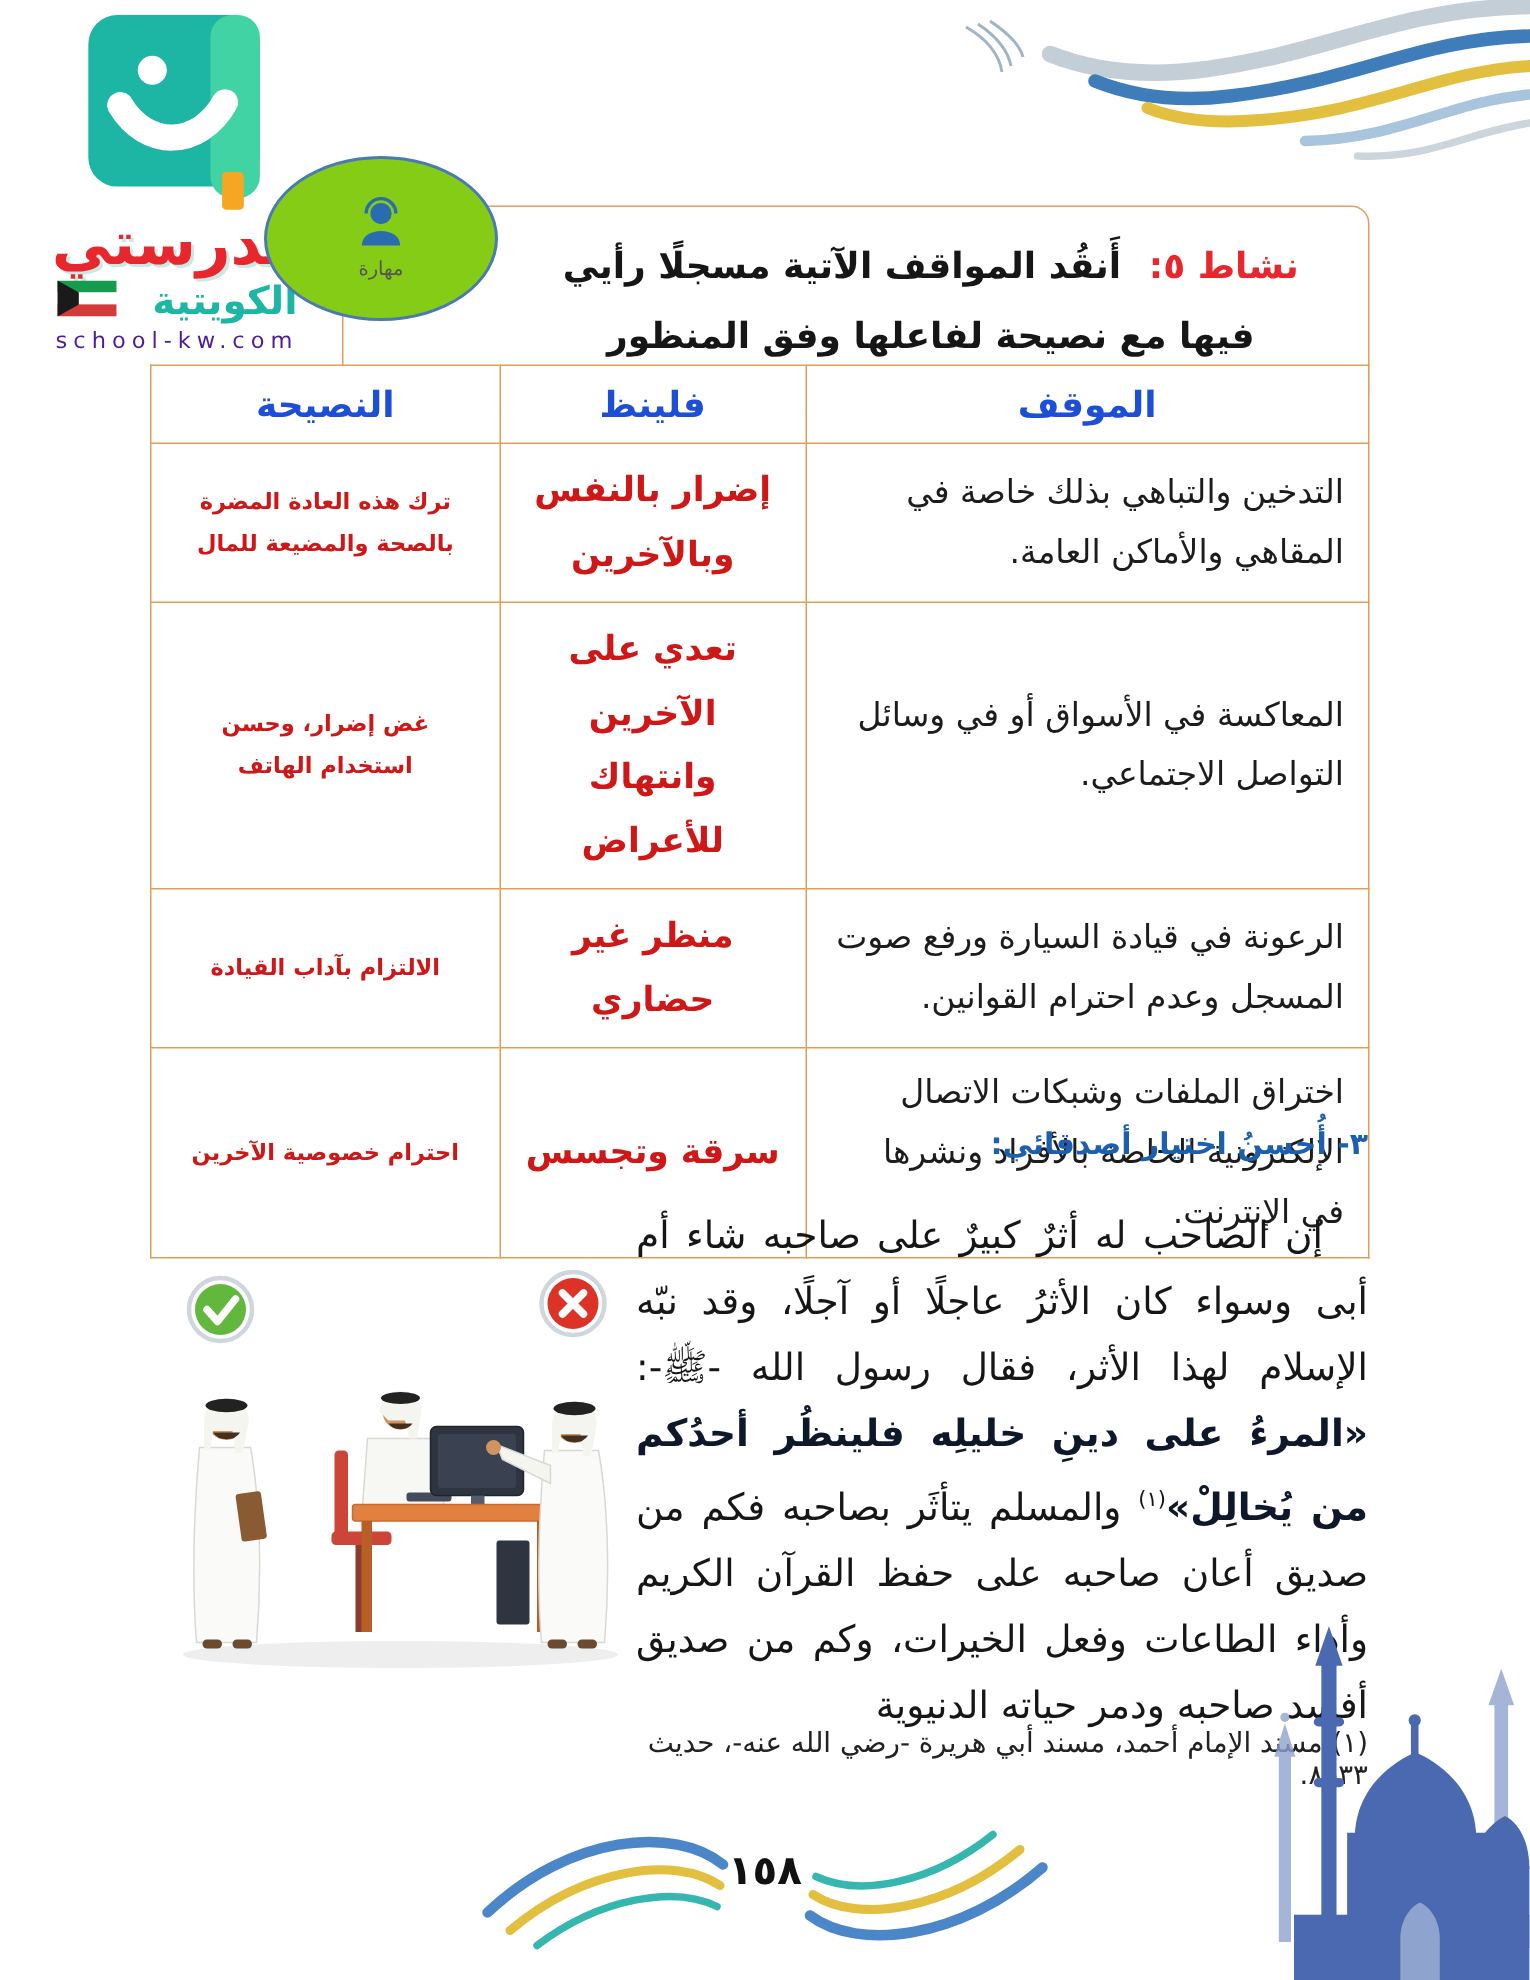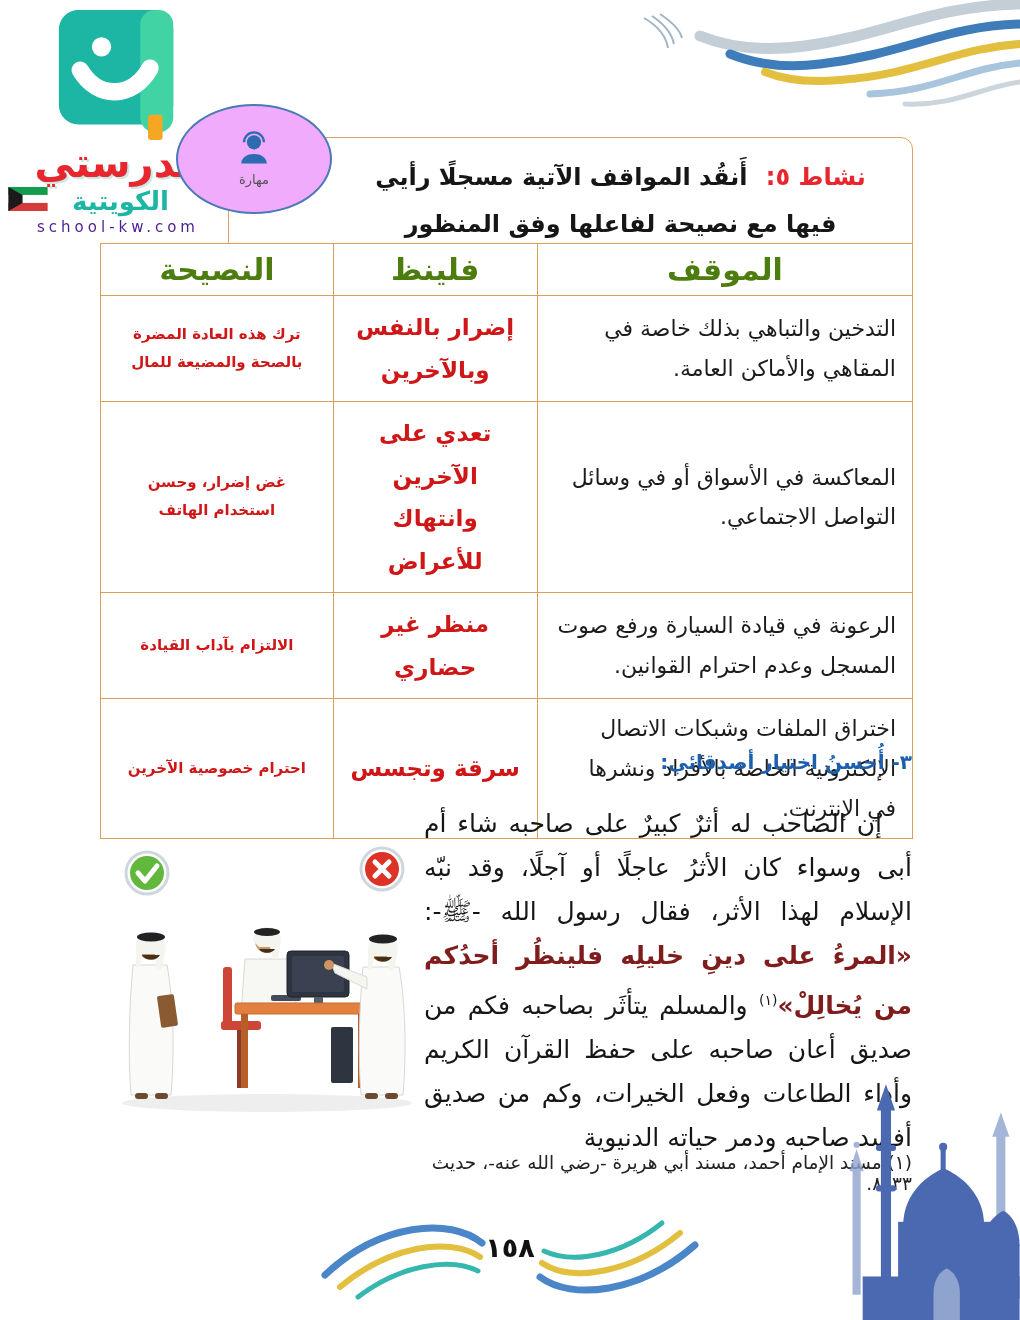--- a/index.html
+++ b/index.html
@@ -8,21 +8,21 @@
     width:1020px; height:1320px; position:relative; overflow:hidden;
     font-family:"DejaVu Sans", sans-serif; color:#1a1a1a;
   }
   .page { position:absolute; inset:0; }
 
   
   .logo { position:absolute; left:8px; top:6px; width:220px; text-align:center; }
   .logo-icon svg { display:block; margin:0 auto; }
   .logo-title { font-size:40px; font-weight:bold; color:#e8262d; line-height:1.05;
                 text-shadow:2px 2px 0 #c9e9e3; }
-  .logo-subrow { display:flex; align-items:center; gap:24px; margin-top:2px; }
+  .logo-subrow { display:flex; align-items:center; justify-content:center; gap:24px; margin-top:2px; }
   .logo-subtitle { font-size:26px; font-weight:bold; color:#1db5a4; }
   .logo-site { font-size:15px; letter-spacing:4px; color:#4c1d95; margin-top:2px; }
 
   
   .swoosh-top { position:absolute; left:600px; top:0; width:420px; height:150px; }
   .swoosh-bottom { position:absolute; left:310px; top:1205px; width:400px; height:110px; }
   .page-number { position:absolute; left:0; right:0; top:1232px; text-align:center;
                  font-size:27px; font-weight:bold; color:#111; }
   .mosque { position:absolute; right:0; bottom:0; width:178px; height:248px; }
 
@@ -30,51 +30,51 @@
   .activity-box {
     position:absolute; left:228px; top:97px; width:685px; height:136px;
     border:1.5px solid #e0a060; border-radius:12px;
     padding:16px 26px 14px 126px;
     direction:rtl; text-align:center;
     font-size:24px; line-height:47px; font-weight:600; color:#161616;margin-top:40px;
   }
   .activity-label { color:#e8262d; font-weight:bold; margin-left:10px; }
   .skill-badge {
     position:absolute; left:176px; top:104px; width:156px; height:110px;
-    background:#f0abfc; border:2px solid #4a79b5; border-radius:50%;
+    background:#84cc16; border:2px solid #4a79b5; border-radius:50%;
     display:flex; flex-direction:column; align-items:center; justify-content:center; gap:3px;
     z-index:3;
   }
   .skill-badge .label { font-size:13px; color:#555; }
 
   
   .activity-table {
     position:absolute; left:100px; top:243px; width:813px;
     border-collapse:collapse; direction:rtl;
     font-family:"DejaVu Sans", sans-serif;
   }
   .activity-table th, .activity-table td { border:1.6px solid #dd9f57; background:#fff; }
-  .activity-table th { height:52px; font-size:30px; font-weight:bold; color:#4d7c0f; }
+  .activity-table th { height:52px; font-size:24px; font-weight:bold; color:#1d4ed8; }
   .activity-table td { padding:10px 16px; vertical-align:middle; height:100px; }
   .cell-situation { width:376px; font-size:22px; color:#1c1c1c; text-align:right; line-height:1.8; }
   .cell-opinion   { width:204px; font-size:23px; color:#cf1717; font-weight:bold; text-align:center; line-height:1.85; }
   .cell-advice    { width:233px; font-size:15px; color:#cf1717; font-weight:bold; text-align:center; line-height:1.85; }
 
   
   .section-heading {
     position:absolute; right:108px; top:750px; width:486px;
     direction:rtl; text-align:right;
     font-size:20px; font-weight:bold; color:#1b5fae;
   }
   .body-text {
     position:absolute; right:108px; top:802px; width:488px;
     direction:rtl; text-align:justify; text-indent:30px;
     font-size:25px; line-height:44px; color:#161616;
   }
-  .hadith { color:#7f1d1d; font-weight:bold; }
+  .hadith { color:#0f172a; font-weight:bold; }
   .fn-marker { font-size:14px; vertical-align:super; color:#161616; }
   .footnote {
     position:absolute; right:108px; top:1152px; width:486px;
     direction:rtl; text-align:right;
     font-size:18.5px; color:#222;
   }
 
   
   .illustration { position:absolute; left:95px; top:845px; width:340px; height:275px; }
 </style>

